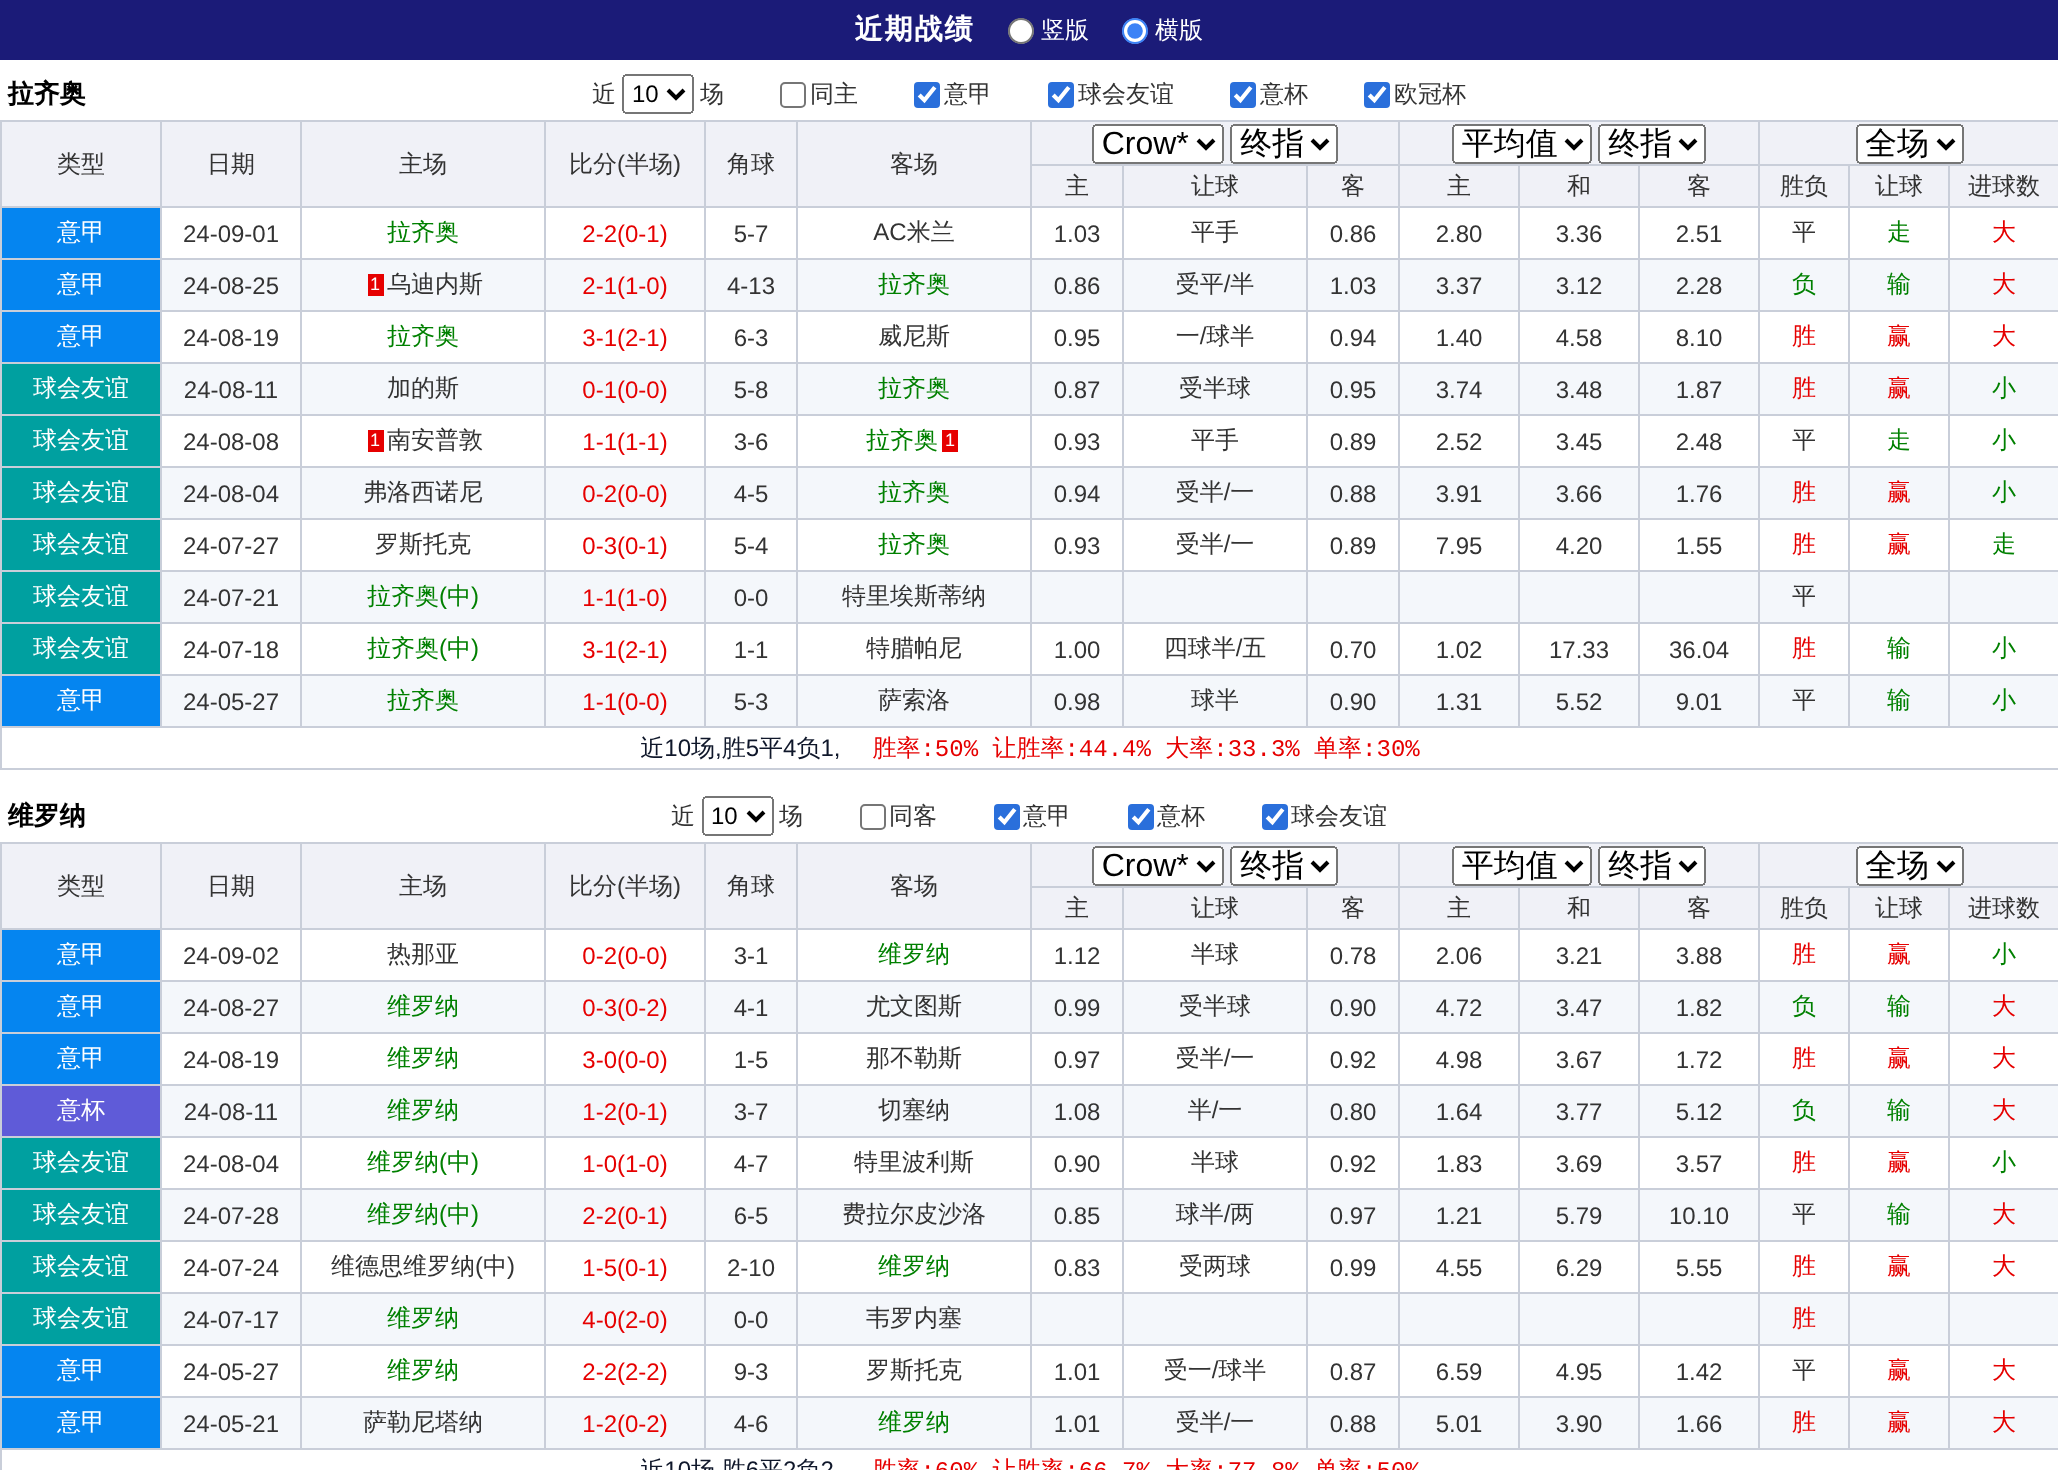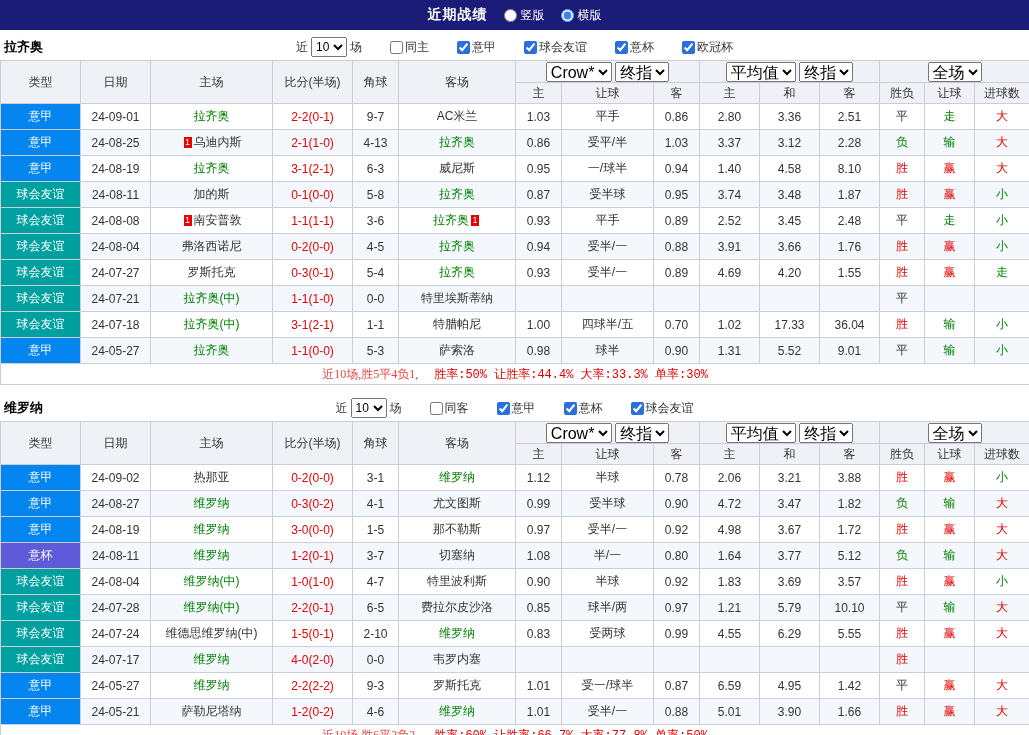--- a/index.html
+++ b/index.html
@@ -24,21 +24,21 @@
   .sub-row th{height:21px;}
   .drop-cell select{font-size:16px;height:20px;max-width:74px;}
   .stat-table tbody td{height:26px;}
   .stat-table tbody tr:nth-child(even){background:#f4f7fb;}
   .col-league{color:#fff;font-size:12px;}
   .col-score{color:#e60000;}
   .team{cursor:pointer;}
   .team.main{color:#008000;}
   .red-card{display:inline-block;background:#e60000;color:#fff;font-size:9px;line-height:11px;min-width:8px;padding:0 1px;margin:0 2px;vertical-align:1px;}
   .summary-cell{height:21px;background:#fff;font-size:12px;}
-  .sum-intro{color:#ef4444;font-family:Liberation Serif, serif;}
+  .sum-intro{color:#0f172a;}
   .sum-stats{color:#e60000;margin-left:16px;font-family:Liberation Mono, monospace;}
 </style>
 </head>
 <body>
 
 <header class="topbar">
   <span class="topbar-title">近期战绩</span>
   <label class="radio-opt">
     <input type="radio" name="view-mode" style="">
     <span>竖版</span>
@@ -127,21 +127,21 @@
         <th>让球</th>
         <th>进球数</th>
       </tr>
     </thead>
     <tbody>
         <tr>
           <td class="col-league" style="background: rgb(5, 133, 240);">意甲</td>
           <td class="col-date">24-09-01</td>
           <td class="col-team"><span class="team main">拉齐奥</span></td>
           <td class="col-score">2-2(0-1)</td>
-          <td class="col-corner">9-7</td>
+          <td class="col-corner">5-7</td>
           <td class="col-team"><span class="team">AC米兰</span></td>
           <td class="col-odds">1.03</td>
           <td class="col-odds">平手</td>
           <td class="col-odds">0.86</td>
           <td class="col-odds">2.80</td>
           <td class="col-odds">3.36</td>
           <td class="col-odds">2.51</td>
           <td class="col-out" style="color: rgb(51, 51, 51);">平</td>
           <td class="col-out" style="color: rgb(0, 128, 0);">走</td>
           <td class="col-out" style="color: rgb(230, 0, 0);">大</td>
@@ -234,21 +234,21 @@
         <tr>
           <td class="col-league" style="background: rgb(0, 160, 160);">球会友谊</td>
           <td class="col-date">24-07-27</td>
           <td class="col-team"><span class="team">罗斯托克</span></td>
           <td class="col-score">0-3(0-1)</td>
           <td class="col-corner">5-4</td>
           <td class="col-team"><span class="team main">拉齐奥</span></td>
           <td class="col-odds">0.93</td>
           <td class="col-odds">受半/一</td>
           <td class="col-odds">0.89</td>
-          <td class="col-odds">4.69</td>
+          <td class="col-odds">7.95</td>
           <td class="col-odds">4.20</td>
           <td class="col-odds">1.55</td>
           <td class="col-out" style="color: rgb(230, 0, 0);">胜</td>
           <td class="col-out" style="color: rgb(230, 0, 0);">赢</td>
           <td class="col-out" style="color: rgb(0, 128, 0);">走</td>
         </tr>
         <tr>
           <td class="col-league" style="background: rgb(0, 160, 160);">球会友谊</td>
           <td class="col-date">24-07-21</td>
           <td class="col-team"><span class="team main">拉齐奥(中)</span></td>

